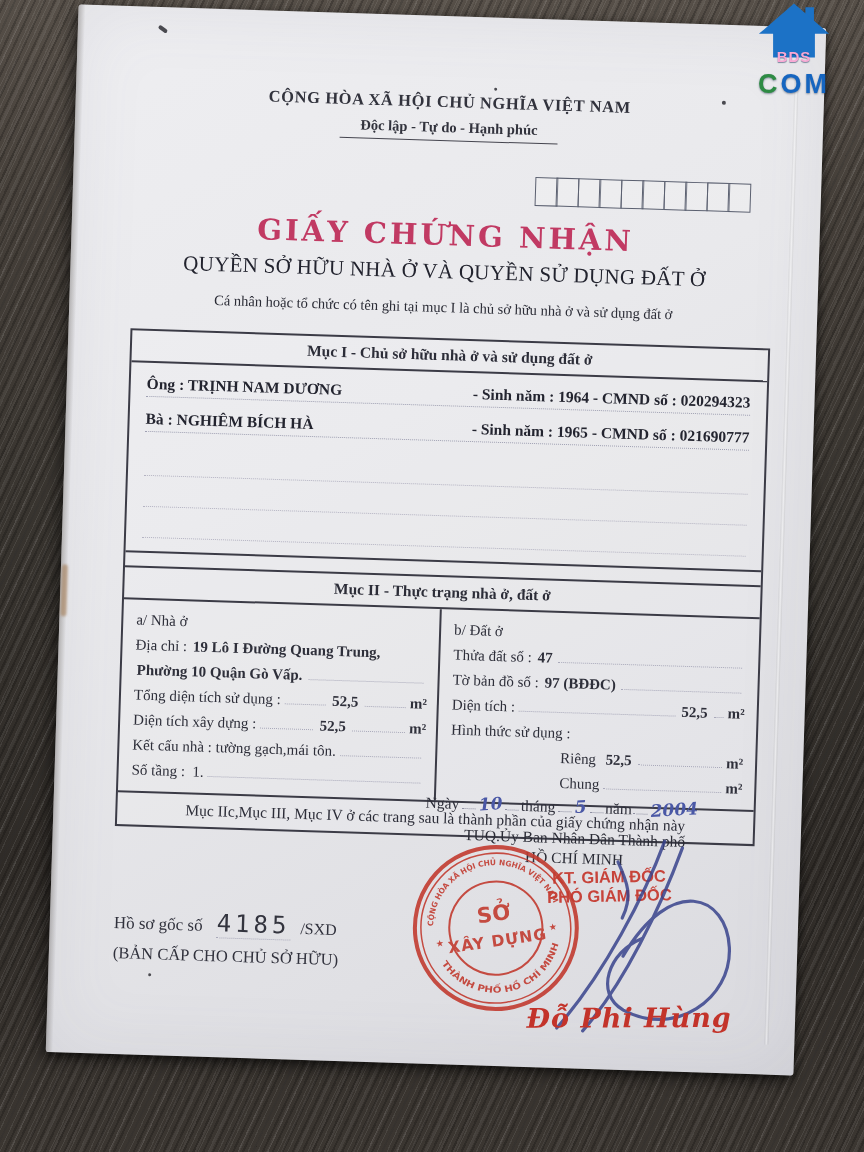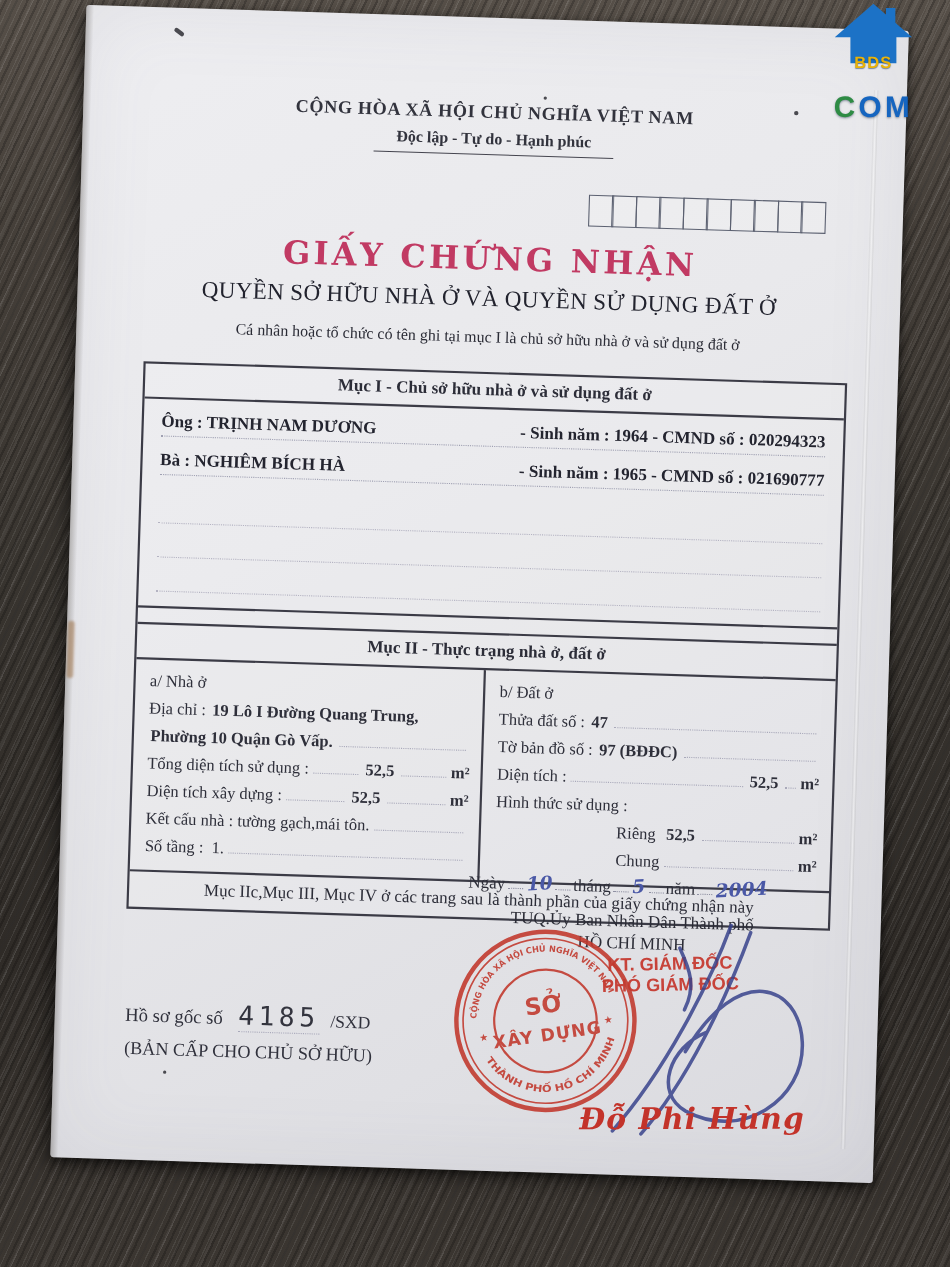--- a/index.html
+++ b/index.html
@@ -72,22 +72,22 @@
 
   
   .dossier{position:absolute;left:64px;top:900px;color:#30313c;}
   .dossier-line1{display:flex;align-items:baseline;font-size:17px;}
   .dossier-num{font-family:"DejaVu Sans Mono","Liberation Mono",monospace;font-size:24px;letter-spacing:4px;margin:0 10px 0 14px;border-bottom:1.5px dotted #a9a9ba;color:#33343e;}
   .dossier-suffix{font-size:16px;}
   .dossier-line2{font-size:16.5px;margin-top:8px;}
 
   
   .logo{position:absolute;left:744px;top:2px;width:100px;text-align:center;z-index:5;}
-  .logo .bds{display:block;margin-top:-16px;font-family:"Liberation Sans","DejaVu Sans",sans-serif;font-weight:bold;font-size:15px;letter-spacing:1px;color:#eab308;text-shadow:0 1px 1px rgba(10,40,80,.5);}
-  .logo .com{display:block;margin-top:16px;font-family:"Liberation Sans","DejaVu Sans",sans-serif;font-weight:bold;font-size:27px;letter-spacing:3px;color:#1565c0;text-shadow:0 1px 2px rgba(10,30,60,.45);}
+  .logo .bds{display:block;margin-top:-16px;font-family:"Liberation Sans","DejaVu Sans",sans-serif;font-weight:bold;font-size:15px;letter-spacing:1px;color:#f9a8d4;text-shadow:0 1px 1px rgba(10,40,80,.5);}
+  .logo .com{display:block;margin-top:4px;font-family:"Liberation Sans","DejaVu Sans",sans-serif;font-weight:bold;font-size:27px;letter-spacing:3px;color:#1565c0;text-shadow:0 1px 2px rgba(10,30,60,.45);}
   .logo .com::first-letter{color:#2e8b44;}
 </style>
 </head>
 <body>
 
 <div class="paper">
   <div class="crease"></div>
   <div class="stain"></div>
   <div class="speck" style="left:80px;top:20px;width:10px;height:4px;border-radius:2px;transform:rotate(35deg);"></div>
   <div class="speck" style="left:646px;top:76px;width:4px;height:4px;"></div>

